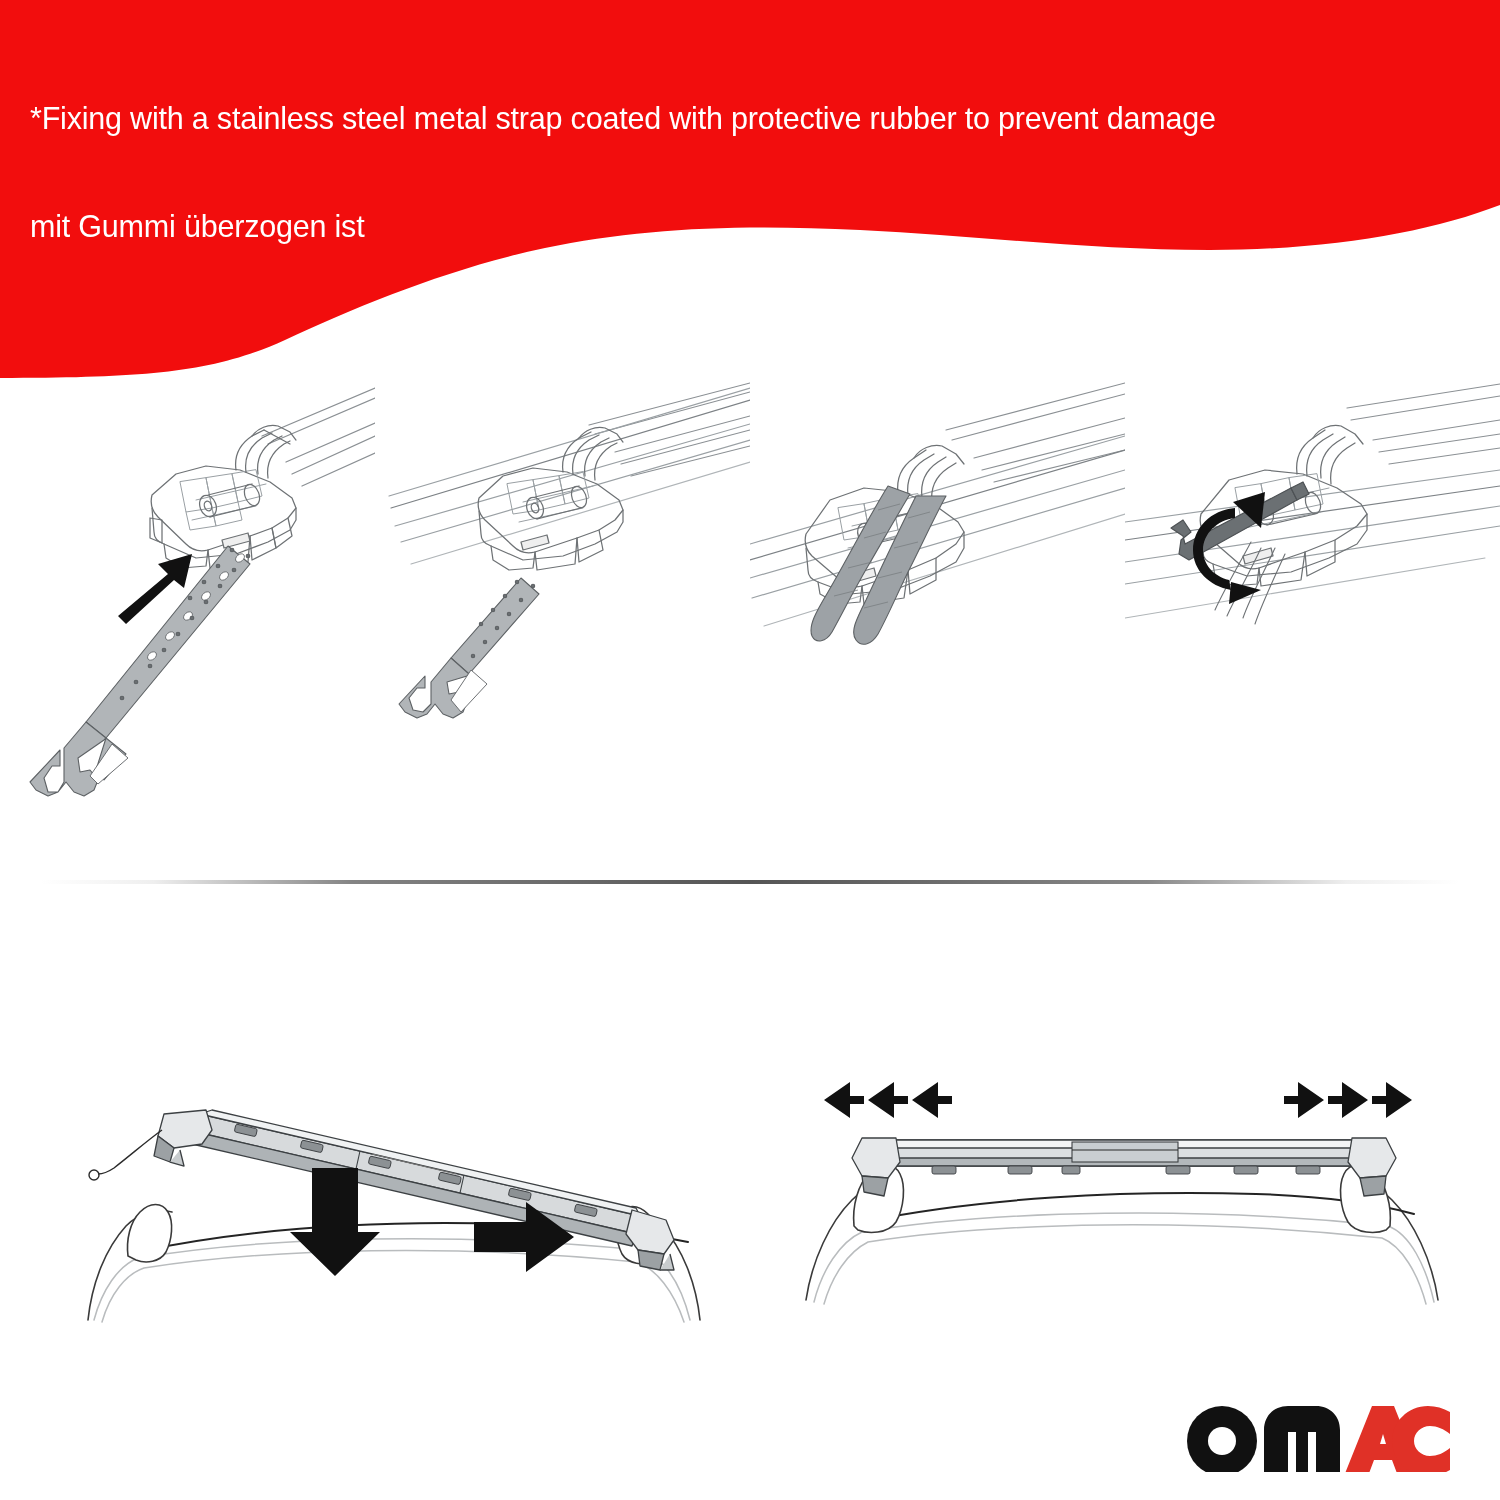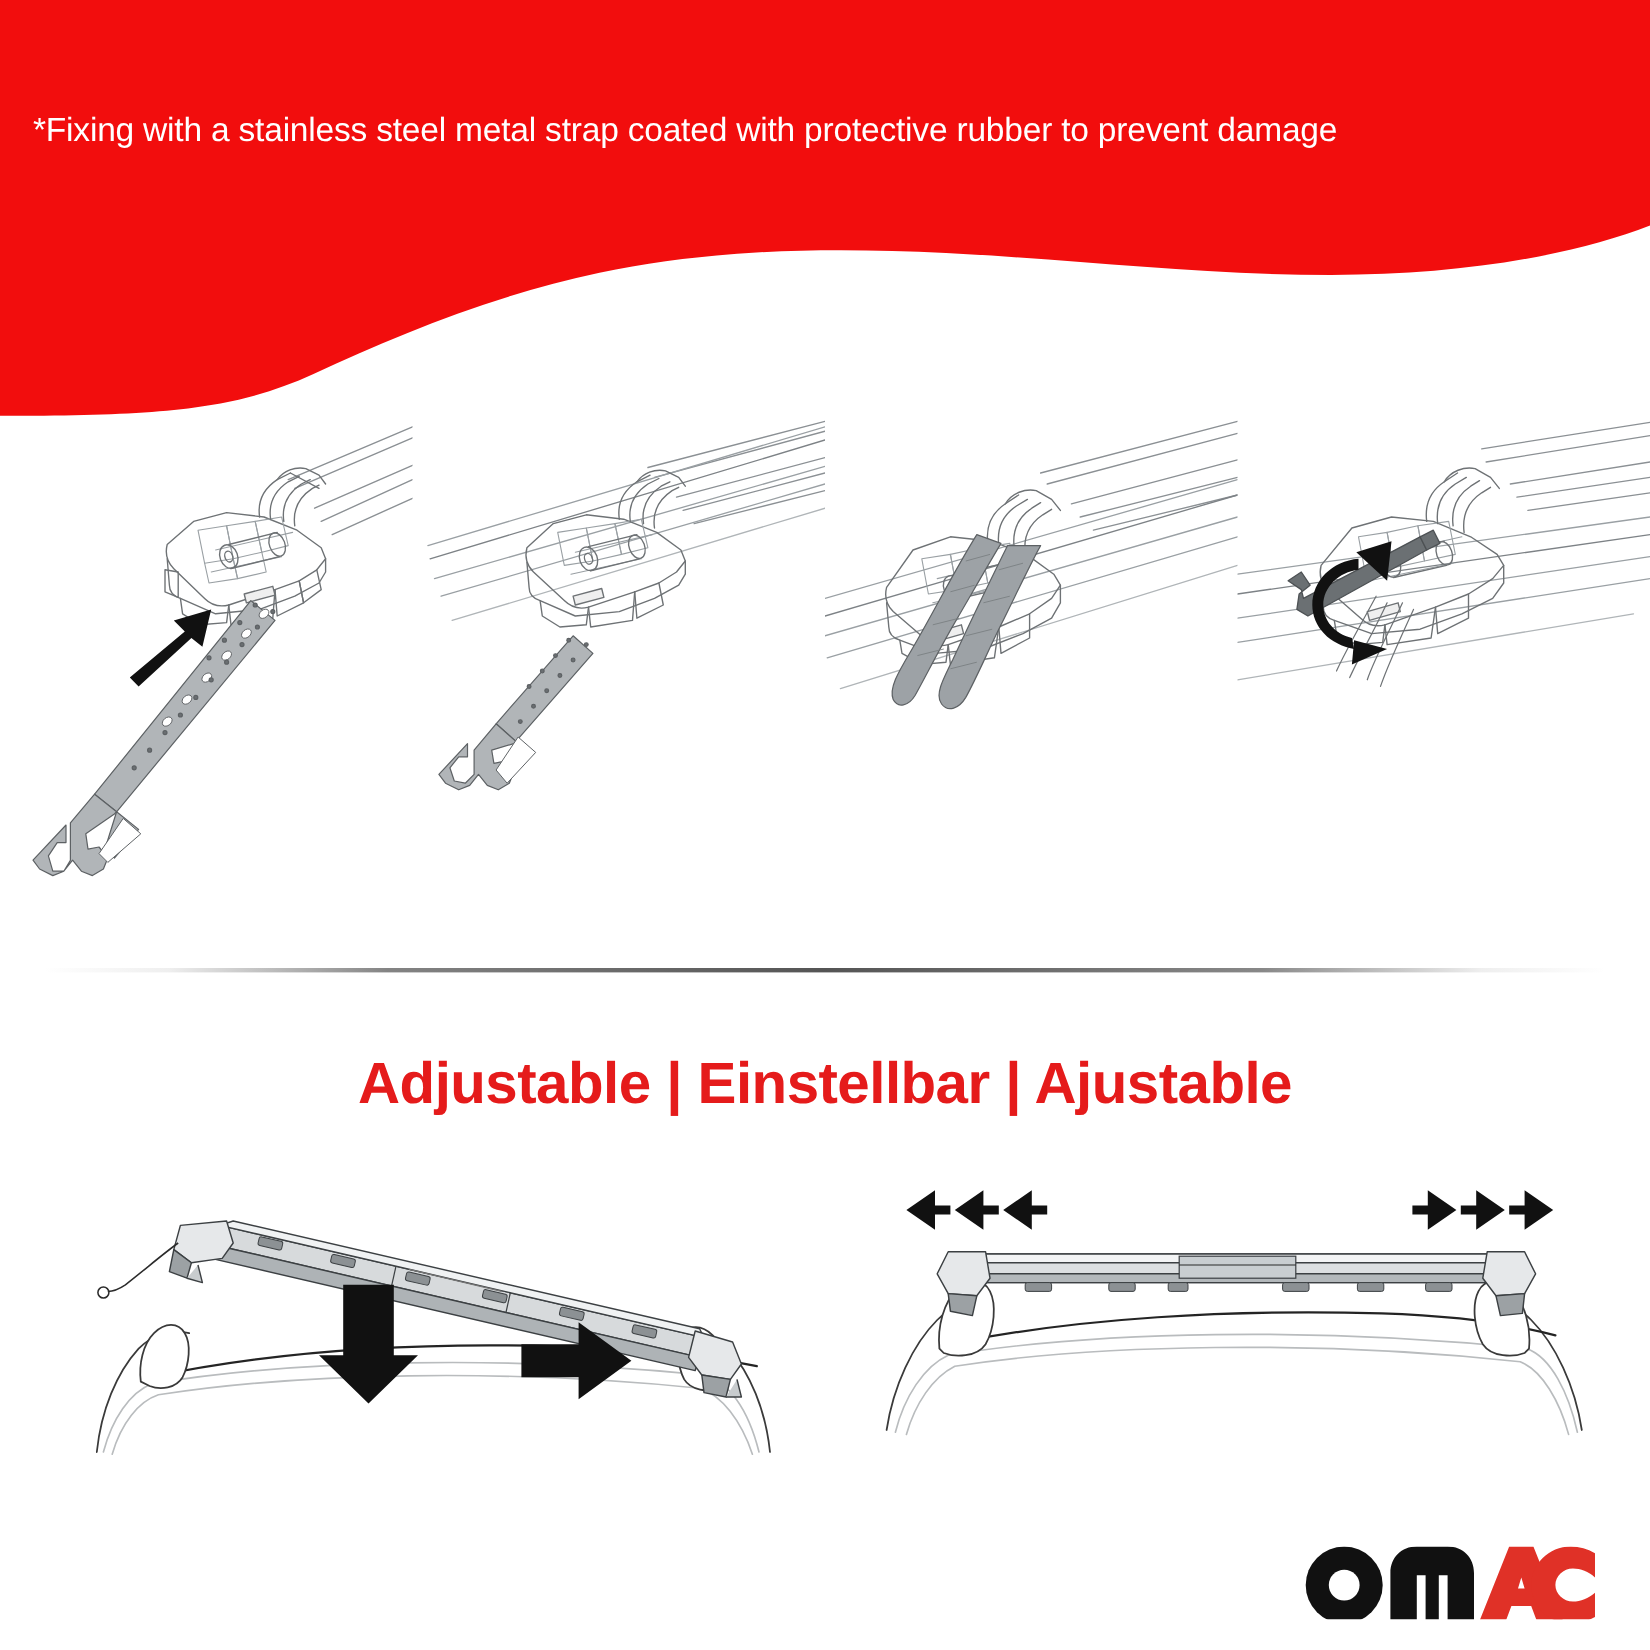--- a/index.html
+++ b/index.html
@@ -106,20 +106,21 @@
     <svg id="banner-shape" width="1500" height="380" viewBox="0 0 1500 380">
       <path d="M0,0 L1500,0 L1500,205
                C1430,232 1330,250 1210,250
                C1090,250 980,236 860,230
                C740,224 640,228 545,248
                C450,268 360,305 285,340
                C215,372 150,378 0,378 Z" fill="#F20D0D"></path>
     </svg>
     <div id="banner-text">
       <span class="bline">*Fixing with a stainless steel metal strap coated with protective rubber to prevent damage</span>
+      <span class="bline">mit Gummi überzogen ist</span>
       
       
     </div>
   </div>
 
   <div id="steps">
 
     <div class="step-panel" style="left:0px;">
       <svg width="375" height="500" viewBox="0 0 375 500">
         <g fill="none" stroke="#6e7275" stroke-width="1.25" stroke-linejoin="round" stroke-linecap="round">
@@ -454,21 +455,20 @@
                    L104,202 C88,198 78,186 78,172 C78,156 92,142 110,140 Z" fill="#111111"></path>
           <path d="M106,204 L136,212 L104,226 Z" fill="#111111"></path>
           <path d="M108,124 L140,114 L136,150 Z" fill="#111111"></path>
         </g>
       </svg>
     </div>
   </div>
 
   <div id="divider"></div>
 
-  <div id="adjustable-title">Adjustable | Einstellbar | Ajustable</div>
 
   <div id="bottom-figs">
 
     <div class="bfig" style="left:40px;">
       <svg width="720" height="330" viewBox="0 0 720 330">
 
         <g fill="none" stroke="#2b2b2b" stroke-width="1.6" stroke-linecap="round">
           <path d="M48,250 C52,212 66,178 86,156 C100,142 118,138 132,142" stroke="#3a3a3a"></path>
           <path d="M660,250 C656,212 642,178 622,156 C610,144 596,140 584,142" stroke="#3a3a3a"></path>
           <path d="M96,182 C210,158 340,150 470,154 C540,156 600,162 648,172" stroke="#242424" stroke-width="2"></path>

